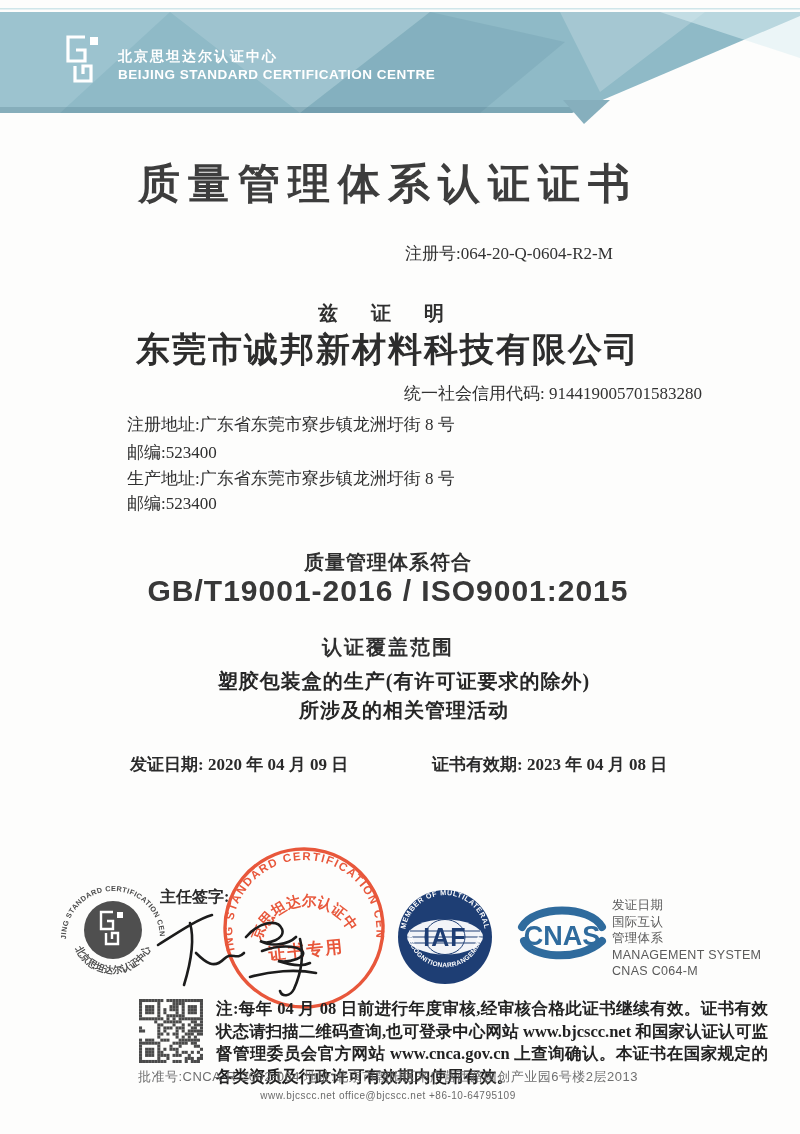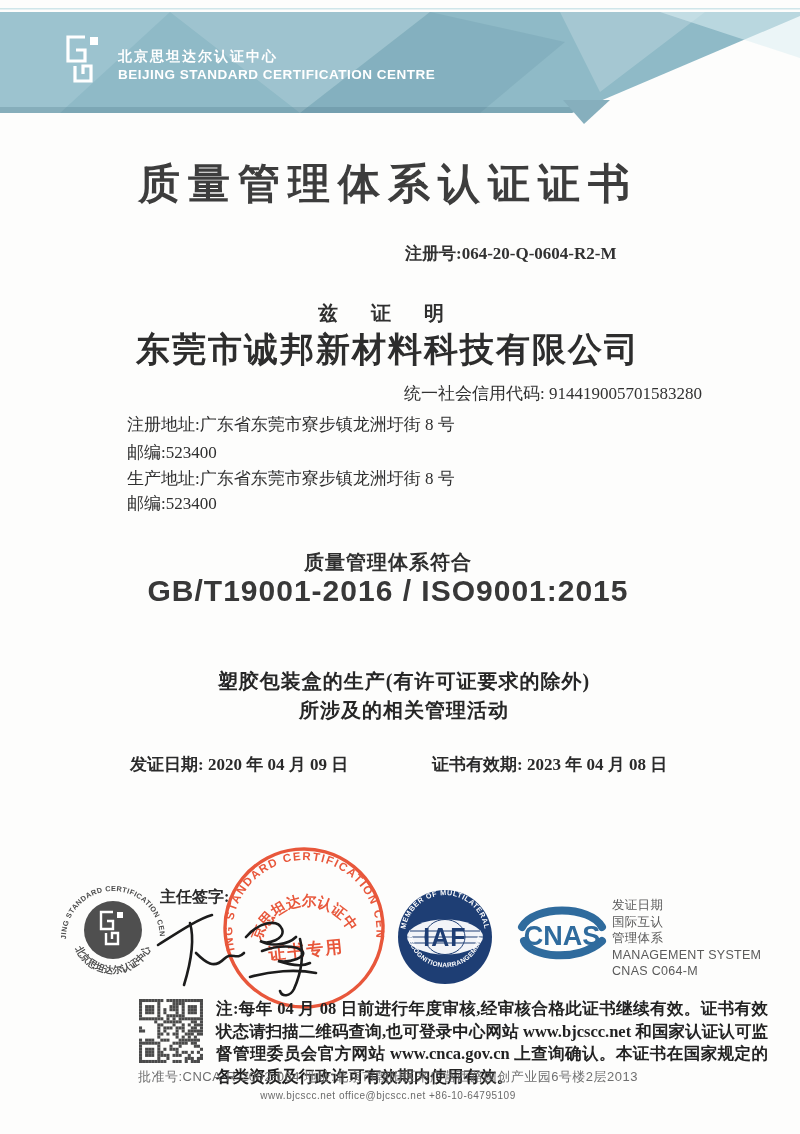--- a/index.html
+++ b/index.html
@@ -3,21 +3,21 @@
 <meta charset="utf-8">
 <style>
   html,body{margin:0;padding:0;background:#e9e9e9;}
   .page{position:relative;width:800px;height:1134px;margin:0 auto;background:#fdfdfc;overflow:hidden;
         font-family:"Liberation Serif","DejaVu Serif",serif;color:#3a3a3a;}
   .abs{position:absolute;}
   .ctr{left:0;width:776px;text-align:center;}
   .hdr-cn{color:#fff;font-family:"Liberation Sans","DejaVu Sans",sans-serif;font-size:14px;letter-spacing:2px;font-weight:bold;}
   .hdr-en{color:#fff;font-family:"Liberation Sans","DejaVu Sans",sans-serif;font-size:13.5px;letter-spacing:.5px;font-weight:bold;}
   .title{top:156px;font-size:42px;font-weight:bold;letter-spacing:8px;color:#3d3d3d;}
-  .regno{top:242px;left:405px;font-size:17px;font-weight:bold;color:#323232;}
+  .regno{top:242px;left:405px;font-size:17px;font-weight:normal;color:#323232;}
   .zhengming{top:300px;font-size:20px;letter-spacing:14px;font-weight:bold;color:#2f2f2f;}
   .company{top:327px;font-size:34px;font-weight:bold;letter-spacing:2px;color:#2d2d2d;}
   .credit{top:382px;left:404px;font-size:17px;color:#323232;}
   .addr{left:127px;font-size:17px;color:#2f2f2f;}
   .stdintro{top:549px;font-size:20px;font-weight:bold;color:#2f2f2f;letter-spacing:1px;}
   .stdcode{top:574px;font-size:30px;font-weight:bold;font-family:"Liberation Sans","DejaVu Sans",sans-serif;color:#383838;letter-spacing:1px;}
   .scopehead{top:634px;font-size:20px;font-weight:bold;color:#2f2f2f;letter-spacing:2px;}
   .scope{font-size:20px;font-weight:bold;color:#262626;letter-spacing:1px;margin-left:16px;}
   .dateline{top:753px;font-size:17px;font-weight:bold;color:#2a2a2a;}
   .signlabel{top:887px;left:160px;font-size:16px;font-weight:bold;color:#2a2a2a;}
@@ -71,20 +71,21 @@
   <div class="abs credit">统一社会信用代码: 914419005701583280</div>
 
   <div class="abs addr" style="top:413px">注册地址:广东省东莞市寮步镇龙洲圩街 8 号</div>
   <div class="abs addr" style="top:441px">邮编:523400</div>
   <div class="abs addr" style="top:467px">生产地址:广东省东莞市寮步镇龙洲圩街 8 号</div>
   <div class="abs addr" style="top:492px">邮编:523400</div>
 
   <div class="abs ctr stdintro">质量管理体系符合</div>
   <div class="abs ctr stdcode">GB/T19001-2016 / ISO9001:2015</div>
 
+  <div class="abs ctr scopehead">认证覆盖范围</div>
   <div class="abs ctr scope" style="top:668px">塑胶包装盒的生产(有许可证要求的除外)</div>
   <div class="abs ctr scope" style="top:697px">所涉及的相关管理活动</div>
 
   <div class="abs dateline" style="left:130px">发证日期: 2020 年 04 月 09 日</div>
   <div class="abs dateline" style="left:432px">证书有效期: 2023 年 04 月 08 日</div>
 
   <svg class="abs" style="top:872px;left:54px" width="118" height="118" viewBox="0 0 118 118">
     <defs>
       <path id="sealTop" d="M 12,66 A 47,47 0 1 1 106,66"></path>
       <path id="sealBot" d="M 18,60 A 41,41 0 0 0 100,60"></path>

